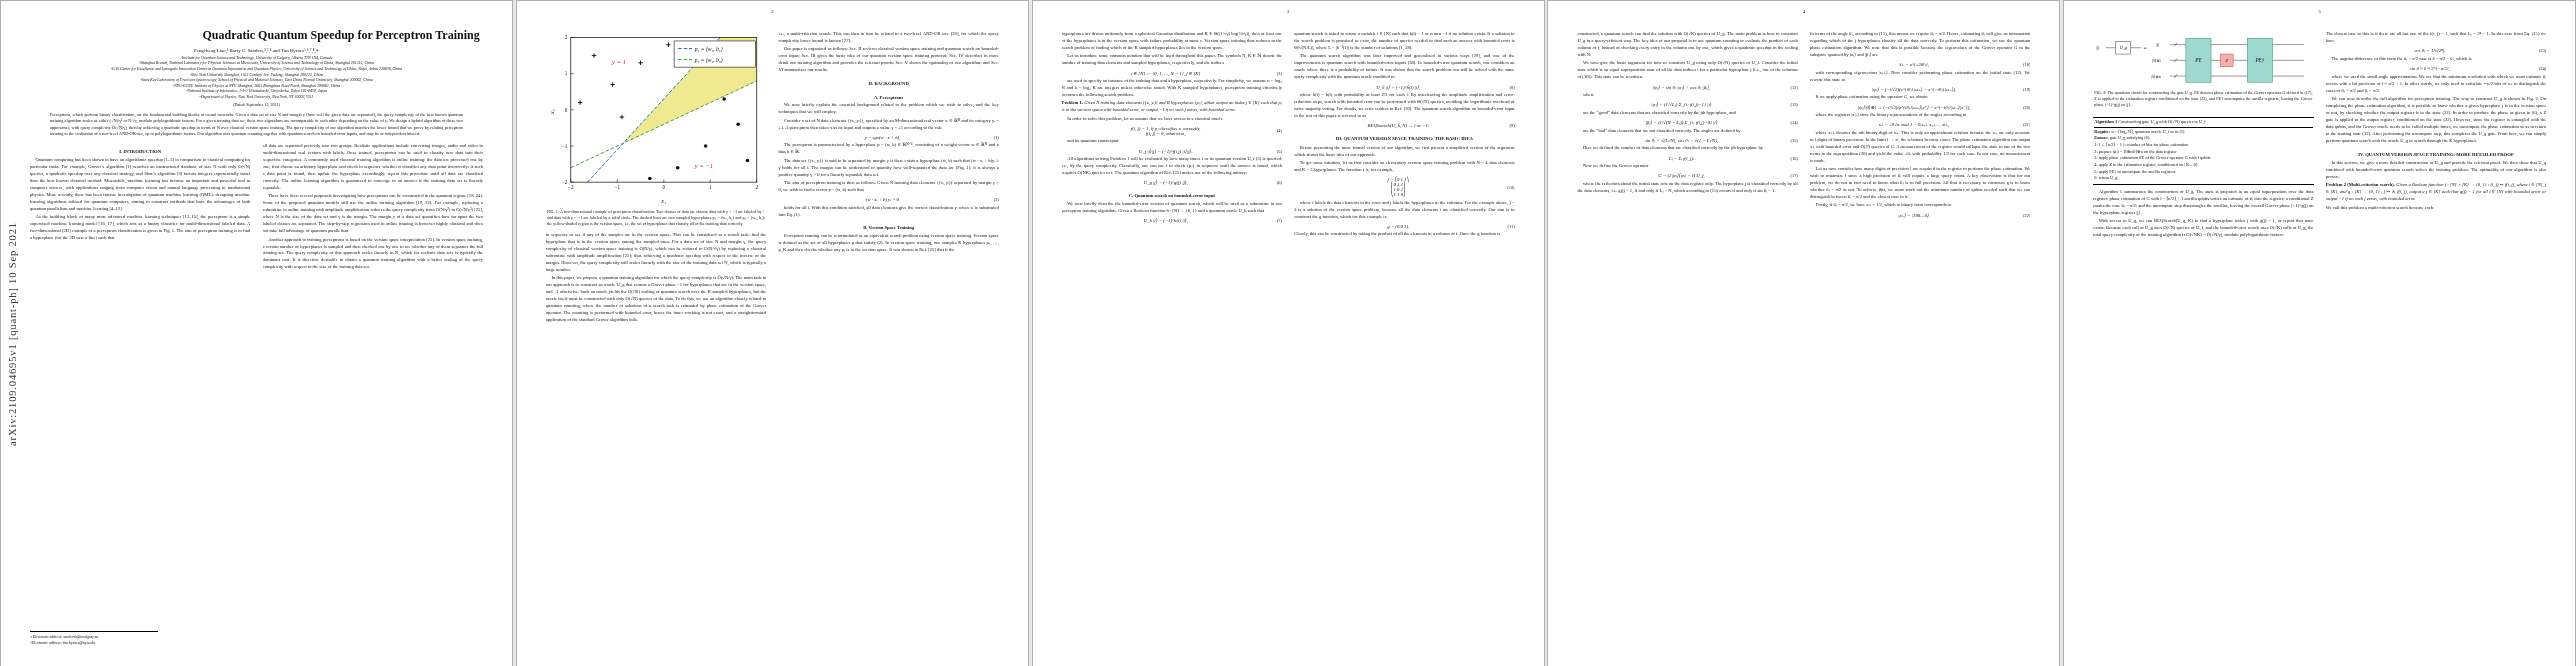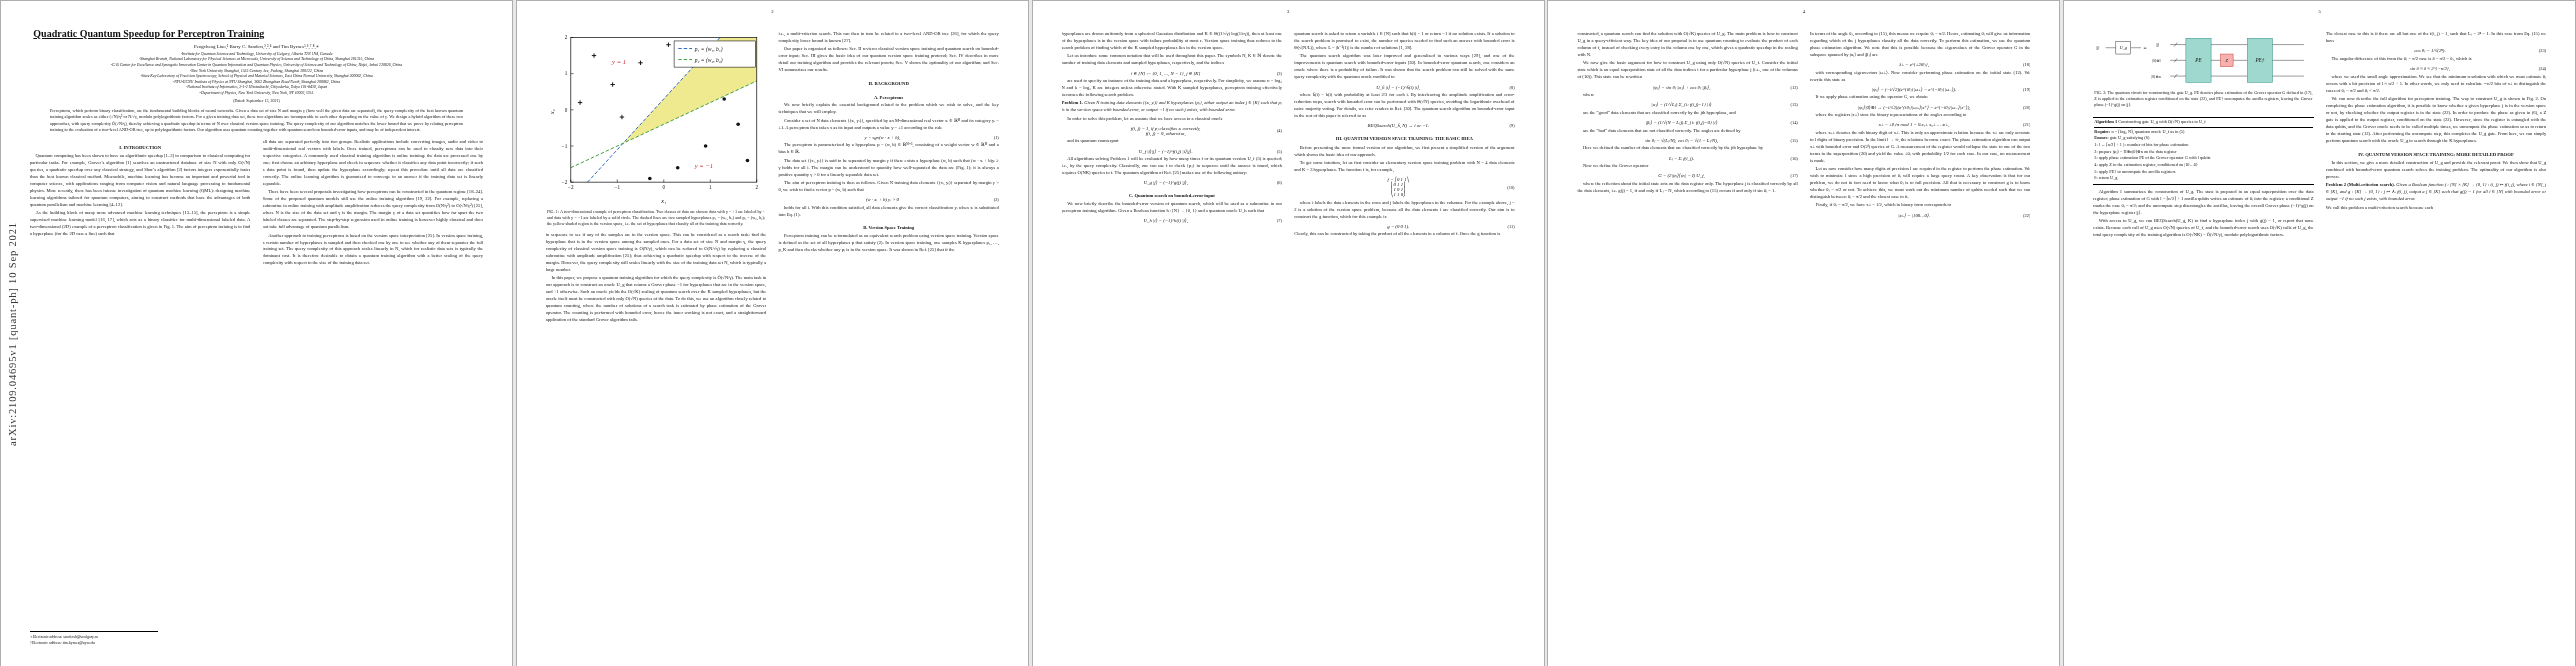--- a/index.html
+++ b/index.html
@@ -14,21 +14,21 @@
     padding:24.5px 29px 20px;position:relative;
     display:flex;flex-direction:column;overflow:hidden;
   }
   .pageno{position:absolute;top:7.8px;left:0;right:0;text-align:center;font-size:4.7px;}
   .arxiv{
     position:absolute;left:5.6px;top:50%;transform:translateY(-50%) rotate(180deg);
     writing-mode:vertical-rl;font-size:10.6px;color:#3a3a3a;letter-spacing:0.8px;white-space:nowrap;
   }
   
   .front{padding:0 3.3px;}
-  .title{font-size:10px;font-weight:bold;text-align:left;margin:2.2px 0 4.4px;text-decoration:underline;}
+  .title{font-size:12px;font-weight:bold;text-align:right;margin:2.2px 0 4.4px;}
   .authors{font-size:4.9px;text-align:center;margin-bottom:2.8px;}
   .affil{font-size:3.9px;font-style:italic;text-align:center;line-height:1.42;}
   .dated{font-size:4px;text-align:center;margin-top:2.2px;}
   .abstract{font-size:4.3px;line-height:1.5;text-align:justify;margin:4.4px 16.7px 0;}
   
   .cols{flex:1;display:flex;gap:12.2px;margin-top:5.6px;overflow:hidden;}
   .col{flex:1;min-width:0;display:flex;flex-direction:column;overflow:hidden;}
   .para{font-size:4.6px;line-height:1.52;text-align:justify;margin:0 0 1.4px;text-indent:5.6px;}
   .noind{text-indent:0;}
   .prob{font-style:italic;}

